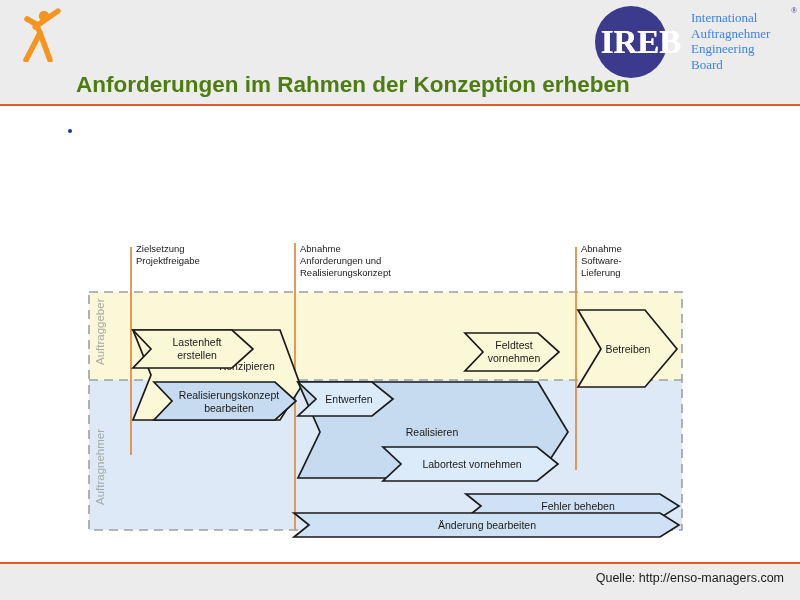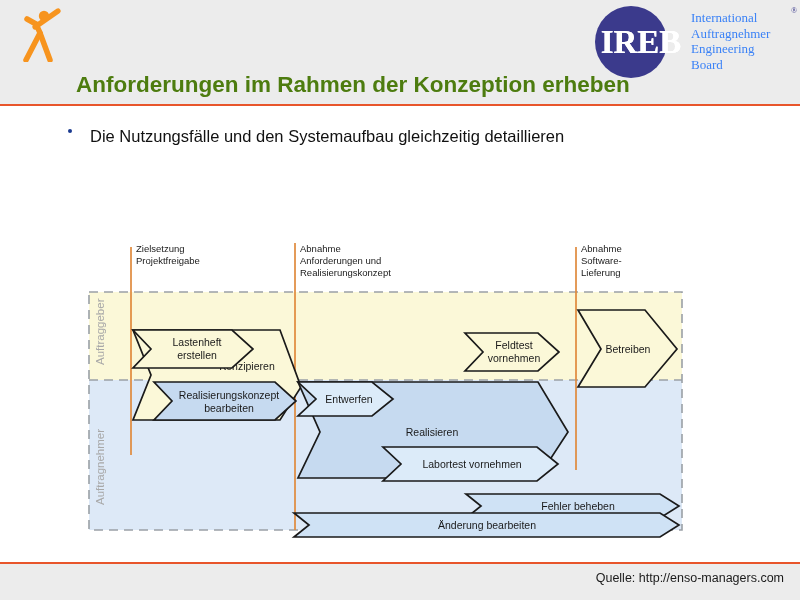--- a/index.html
+++ b/index.html
@@ -193,21 +193,20 @@
       <div>Board</div>
     </div>
     <div id="ireb-reg">®</div>
   </div>
 
   <div id="slide-title">Anforderungen im Rahmen der Konzeption erheben</div>
 
   <div id="bullets">
     <div class="bullet-row">
       <span class="bullet-dot"></span>
-      <span class="bullet-text">Die Nutzungsfälle und den Systemaufbau gleichzeitig detaillieren</span>
     </div>
   </div>
 
   <div id="diagram">
     <svg width="800" height="330" viewBox="0 0 800 330">
 
       <rect x="89" y="67" width="593" height="88" fill="#fbf8d8"></rect>
       <rect x="89" y="155" width="593" height="150" fill="#dde9f7"></rect>
 
       <rect x="89" y="67" width="593" height="238" fill="none" stroke="#9aa0a6" stroke-width="1.6" stroke-dasharray="9,6"></rect>

